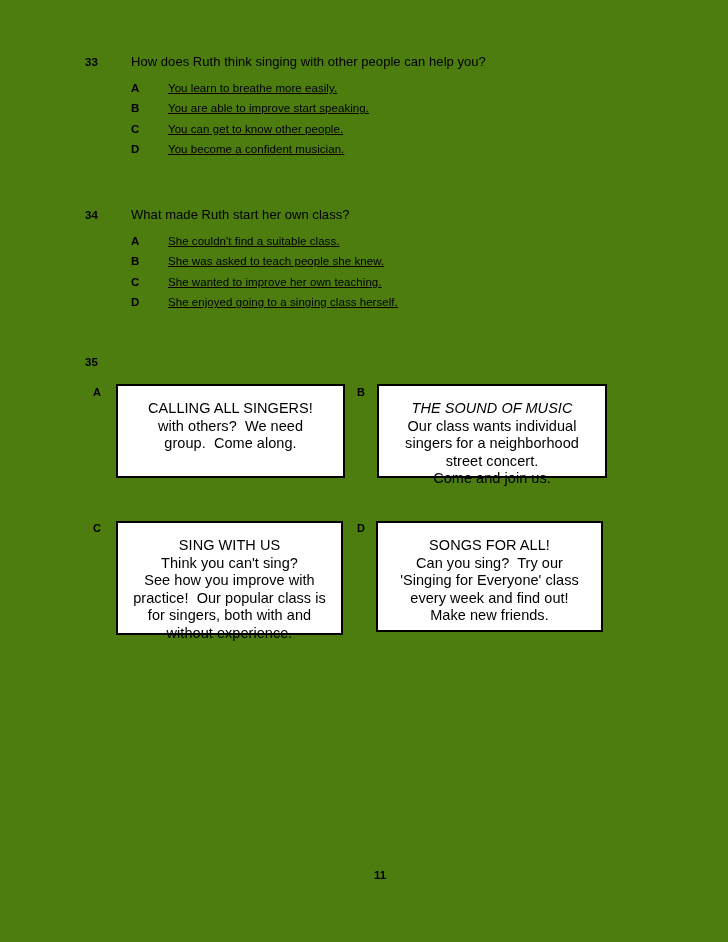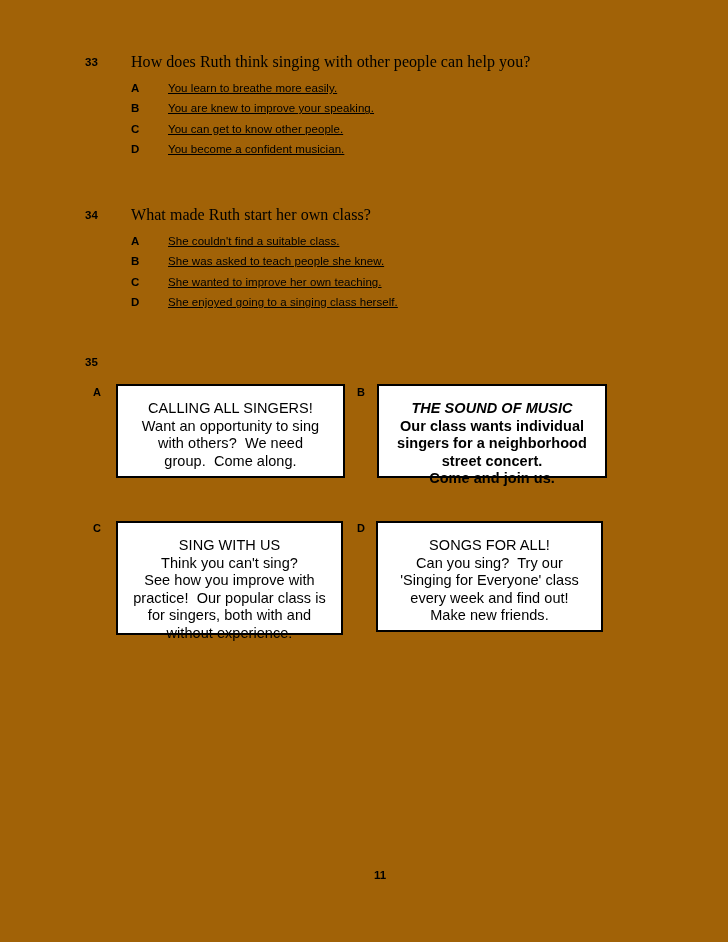--- a/index.html
+++ b/index.html
@@ -10,21 +10,21 @@
   }
   body {
     font-family: "Liberation Sans", sans-serif;
     color: #000000;
     -webkit-font-smoothing: antialiased;
   }
   #page {
     position: relative;
     width: 728px;
     height: 942px;
-    background: #a16207;
+    background: #4d7c0f;
     overflow: hidden;
   }
 
   
   .question-block {
     position: absolute;
     left: 85px;
     width: 560px;
   }
   .q-stem-row {
@@ -37,25 +37,24 @@
     top: 0;
     font-size: 11.5px;
     font-weight: bold;
     line-height: 14px;
     letter-spacing: 0.1px;
   }
   .q-stem {
     position: absolute;
     left: 46px;
     top: 0;
-    font-size: 16px;
+    font-size: 13px;
     line-height: 14px;
     white-space: nowrap;
     letter-spacing: 0.05px;
-    font-family: Liberation Serif, serif;
   }
   .q-options {
     position: absolute;
     left: 46px;
     top: 26px;
     width: 500px;
   }
   .opt-row {
     position: relative;
     height: 20.4px;
@@ -129,21 +128,21 @@
       <span class="q-number">33</span>
       <span class="q-stem">How does Ruth think singing with other people can help you?</span>
     </div>
     <div class="q-options">
       <div class="opt-row">
         <span class="opt-letter">A</span>
         <span class="opt-text">You learn to breathe more easily.</span>
       </div>
       <div class="opt-row">
         <span class="opt-letter">B</span>
-        <span class="opt-text">You are knew to improve your speaking.</span>
+        <span class="opt-text">You are able to improve start speaking.</span>
       </div>
       <div class="opt-row">
         <span class="opt-letter">C</span>
         <span class="opt-text">You can get to know other people.</span>
       </div>
       <div class="opt-row">
         <span class="opt-letter">D</span>
         <span class="opt-text">You become a confident musician.</span>
       </div>
     </div>
@@ -176,27 +175,26 @@
 
   <div class="question-block" style="top:355px;">
     <div class="q-stem-row">
       <span class="q-number">35</span>
     </div>
   </div>
 
   <span class="ad-label" style="left:93px; top:386px;">A</span>
   <div class="ad-box" style="left:116px; top:384px; width:229px; height:94px;">
     <div class="ad-line">CALLING ALL SINGERS!</div>
-    <div class="ad-line">Want an opportunity to sing</div>
     <div class="ad-line">with others?  We need</div>
     <div class="ad-line">group.  Come along.</div>
   </div>
 
   <span class="ad-label" style="left:357px; top:386px;">B</span>
-  <div class="ad-box" style="left:377px; top:384px; width:230px; height:94px;font-weight:bold;">
+  <div class="ad-box" style="left:377px; top:384px; width:230px; height:94px;">
     <div class="ad-line heading-italic">THE SOUND OF MUSIC</div>
     <div class="ad-line">Our class wants individual</div>
     <div class="ad-line">singers for a neighborhood</div>
     <div class="ad-line">street concert.</div>
     <div class="ad-line">Come and join us.</div>
   </div>
 
   <span class="ad-label" style="left:93px; top:522px;">C</span>
   <div class="ad-box" style="left:116px; top:521px; width:227px; height:114px;">
     <div class="ad-line">SING WITH US</div>

